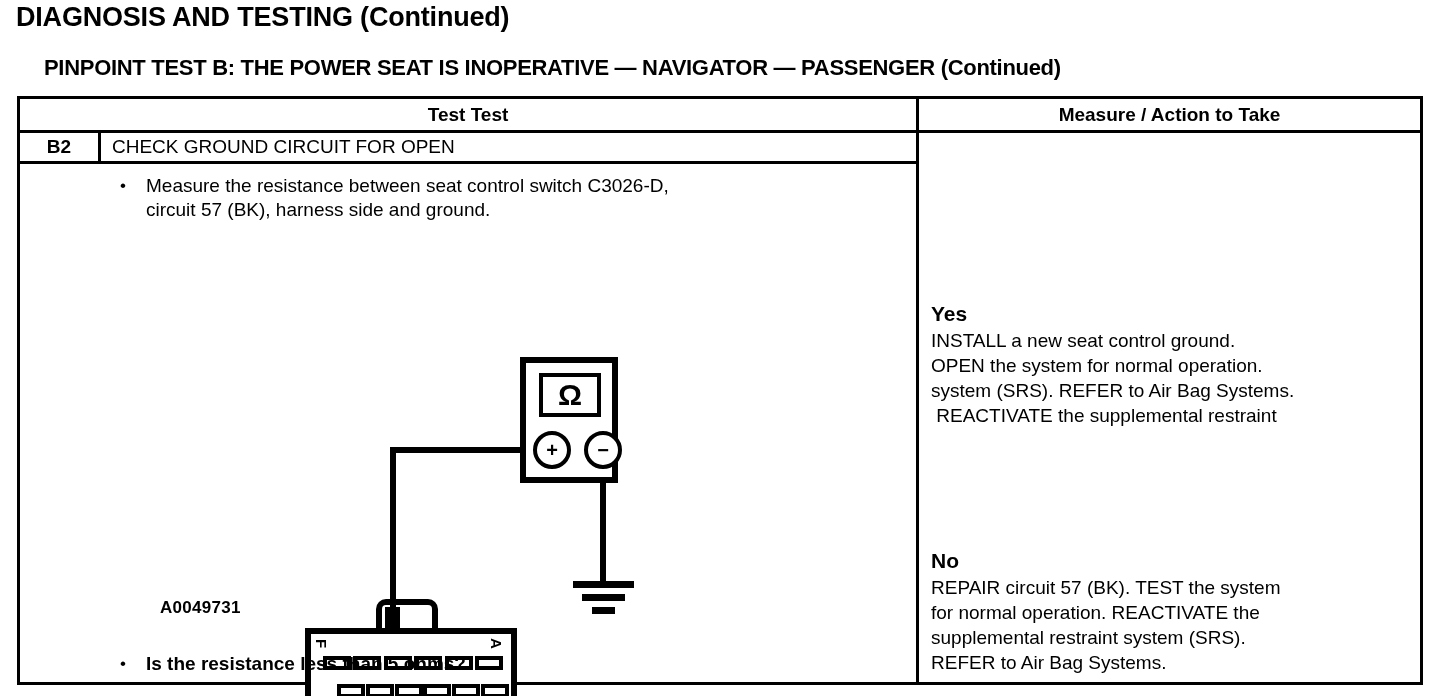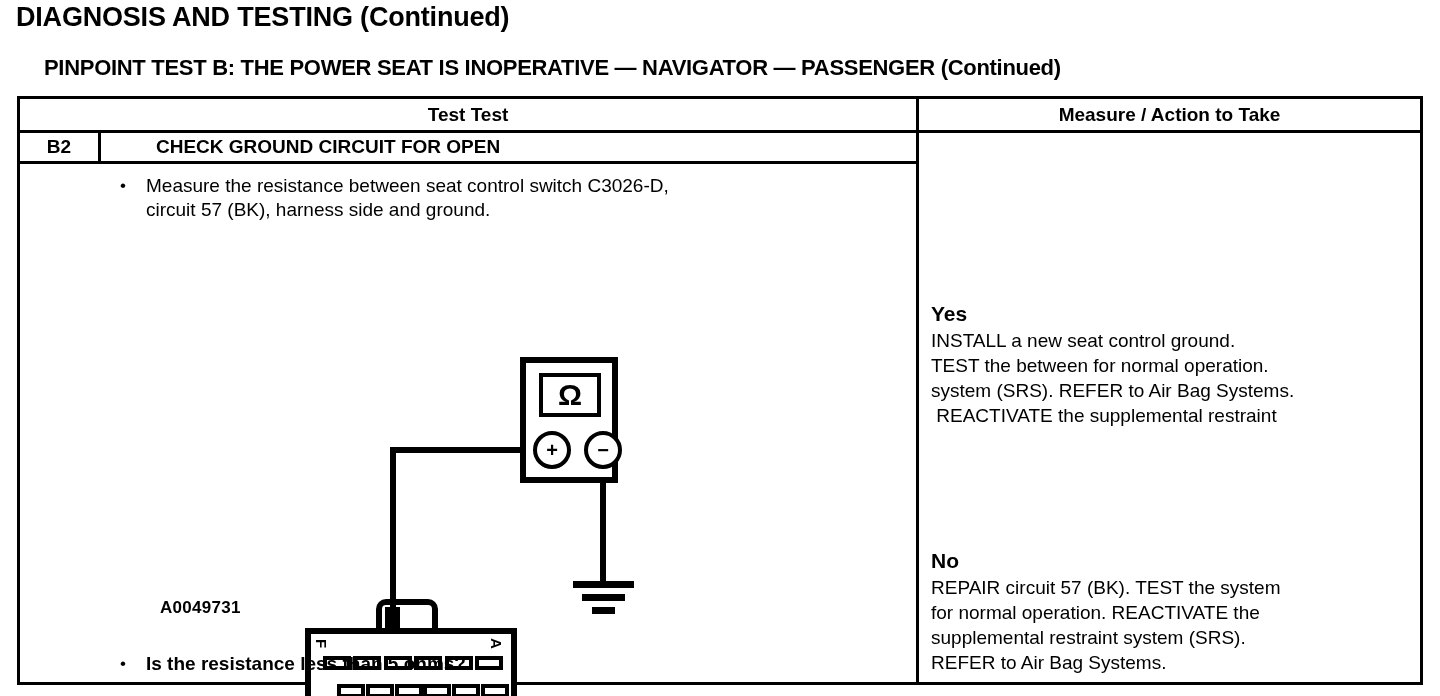--- a/index.html
+++ b/index.html
@@ -115,23 +115,22 @@
     width: 3px;
     background: #000;
   }
   .step-title {
     position: absolute;
     left: 92px;
     top: 0;
     height: 20px;
     line-height: 28px;
     font-size: 19px;
-    font-weight: bold;
+    font-weight: normal;
     white-space: nowrap;
-    margin-left: 44px;
   }
 
   
   .left-body {
     position: absolute;
     left: 0;
     top: 65px;
     width: 896px;
     bottom: 0;
   }
@@ -380,21 +379,21 @@
       <span class="bullet-mark">•</span>
       <span class="bullet-text">Is the resistance less than 5 ohms?</span>
     </div>
   </div>
 
   <div class="right-body">
 
     <div class="result-block yes">
       <div class="result-label">Yes</div>
       <div class="result-line">INSTALL a new seat control ground.</div>
-      <div class="result-line">TEST the between for normal operation.</div>
+      <div class="result-line">OPEN the system for normal operation.</div>
       <div class="result-line">system (SRS). REFER to Air Bag Systems.</div>
       <div class="result-line"> REACTIVATE the supplemental restraint</div>
     </div>
 
     <div class="result-block no">
       <div class="result-label">No</div>
       <div class="result-line">REPAIR circuit 57 (BK). TEST the system</div>
       <div class="result-line">for normal operation. REACTIVATE the</div>
       <div class="result-line">supplemental restraint system (SRS).</div>
       <div class="result-line">REFER to Air Bag Systems.</div>

